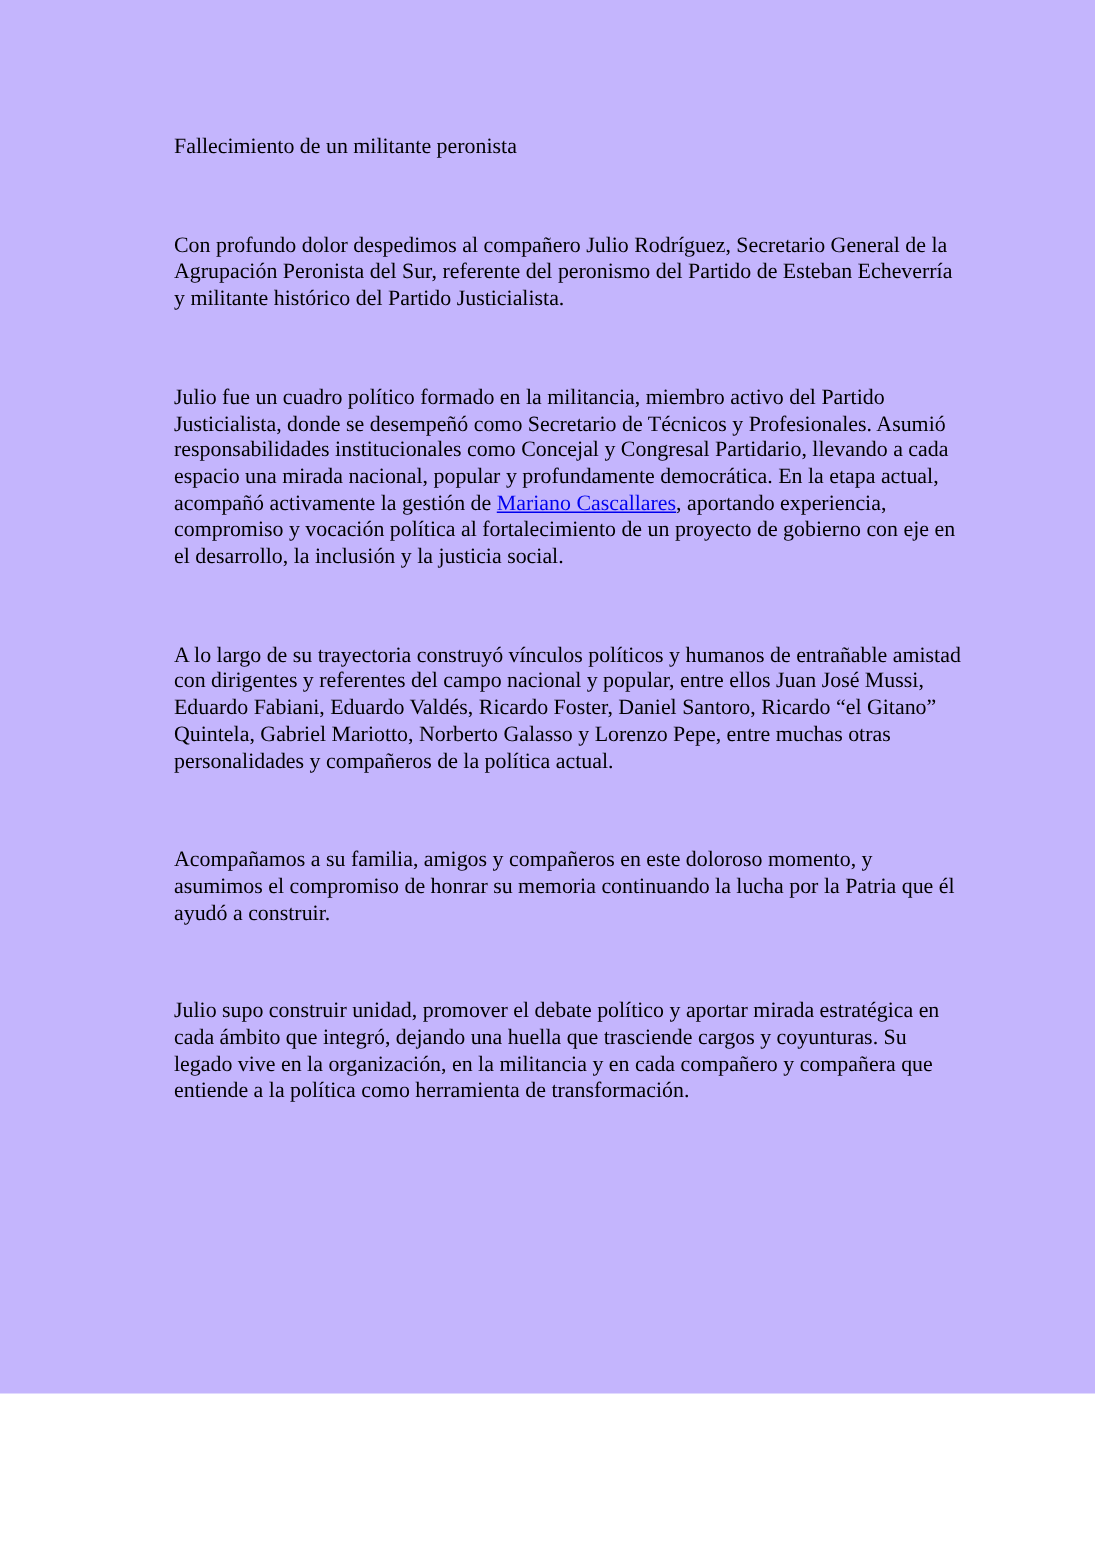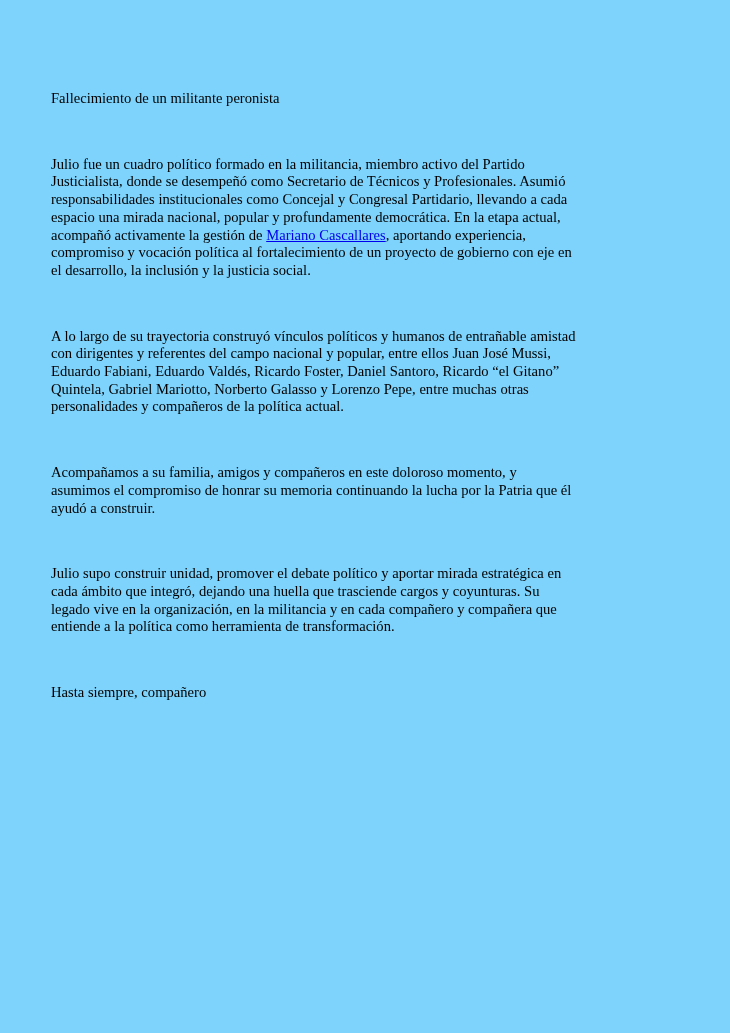--- a/index.html
+++ b/index.html
@@ -8,23 +8,23 @@
     background: #ffffff;
   }
   body {
     width: 730px;
     height: 1033px;
     overflow: hidden;
   }
   .page {
     box-sizing: border-box;
     width: 730px;
-    height: 1033px;
-    background: #7dd3fc;
-    padding: 90px 99px 0 51px;
+    height: 929px;
+    background: #c4b5fd;
+    padding: 90px 99px 0 116px;
     color: #000000;
     font-family: "Liberation Serif", "DejaVu Serif", serif;
   }
   .doc-text {
     width: 527px;
     font-size: 14.6px;
     line-height: 17.7px;
     margin: 0 0 48px 0;
     color: #000000;
     text-align: left;
@@ -36,24 +36,24 @@
     cursor: pointer;
   }
 </style>
 </head>
 <body>
 
 <div class="page">
 
   <p class="doc-text">Fallecimiento de un militante peronista</p>
 
+  <p class="doc-text">Con profundo dolor despedimos al compañero Julio Rodríguez, Secretario General de la Agrupación Peronista del Sur, referente del peronismo del Partido de Esteban Echeverría y militante histórico del Partido Justicialista.</p>
 
   <p class="doc-text"><span>Julio fue un cuadro político formado en la militancia, miembro activo del Partido Justicialista, donde se desempeñó como Secretario de Técnicos y Profesionales. Asumió responsabilidades institucionales como Concejal y Congresal Partidario, llevando a cada espacio una mirada nacional, popular y profundamente democrática. En la etapa actual, acompañó activamente la gestión de </span><a class="doc-link" href="#">Mariano Cascallares</a><span>, aportando experiencia, compromiso y vocación política al fortalecimiento de un proyecto de gobierno con eje en el desarrollo, la inclusión y la justicia social.</span></p>
 
   <p class="doc-text">A lo largo de su trayectoria construyó vínculos políticos y humanos de entrañable amistad con dirigentes y referentes del campo nacional y popular, entre ellos Juan José Mussi, Eduardo Fabiani, Eduardo Valdés, Ricardo Foster, Daniel Santoro, Ricardo “el Gitano” Quintela, Gabriel Mariotto, Norberto Galasso y Lorenzo Pepe, entre muchas otras personalidades y compañeros de la política actual.</p>
 
   <p class="doc-text">Acompañamos a su familia, amigos y compañeros en este doloroso momento, y asumimos el compromiso de honrar su memoria continuando la lucha por la Patria que él ayudó a construir.</p>
 
   <p class="doc-text">Julio supo construir unidad, promover el debate político y aportar mirada estratégica en cada ámbito que integró, dejando una huella que trasciende cargos y coyunturas. Su legado vive en la organización, en la militancia y en cada compañero y compañera que entiende a la política como herramienta de transformación.</p>
 
-  <p class="doc-text">Hasta siempre, compañero</p>
 
 </div>
 
 </body></html>

